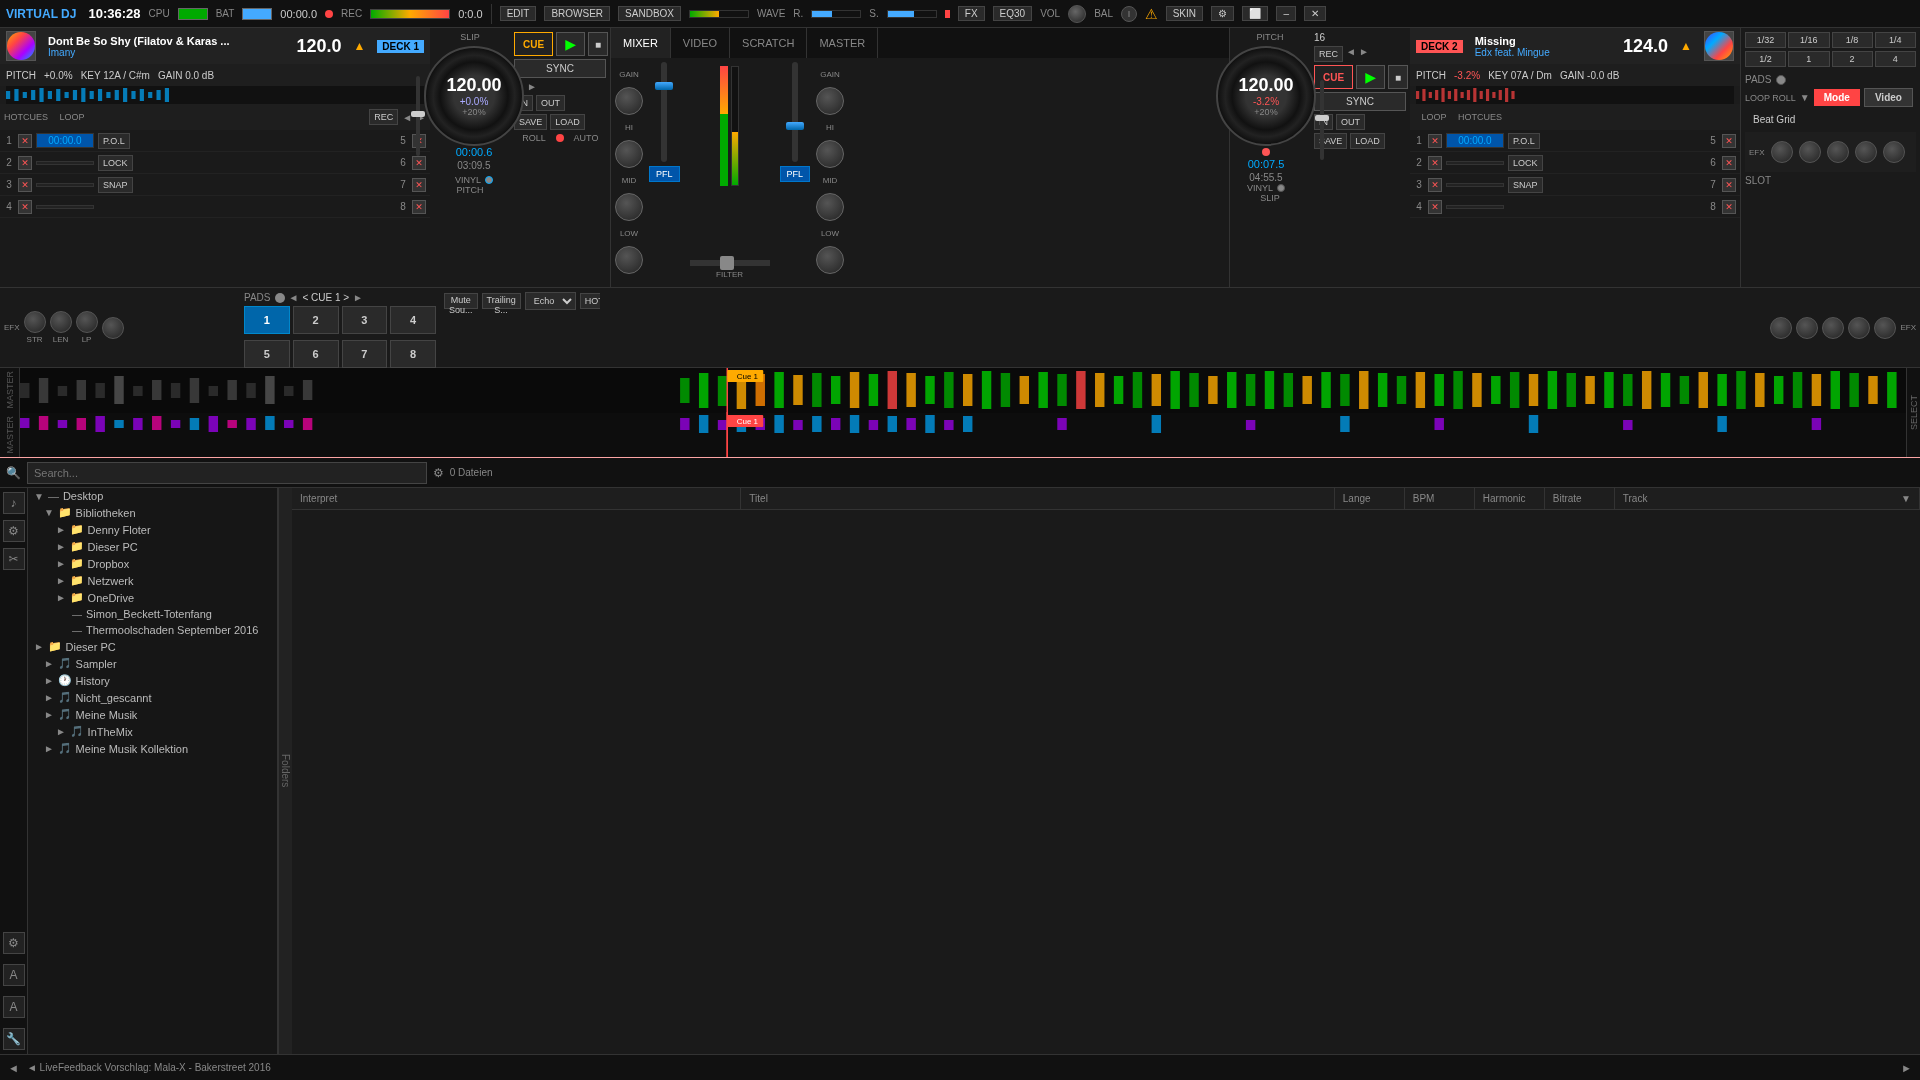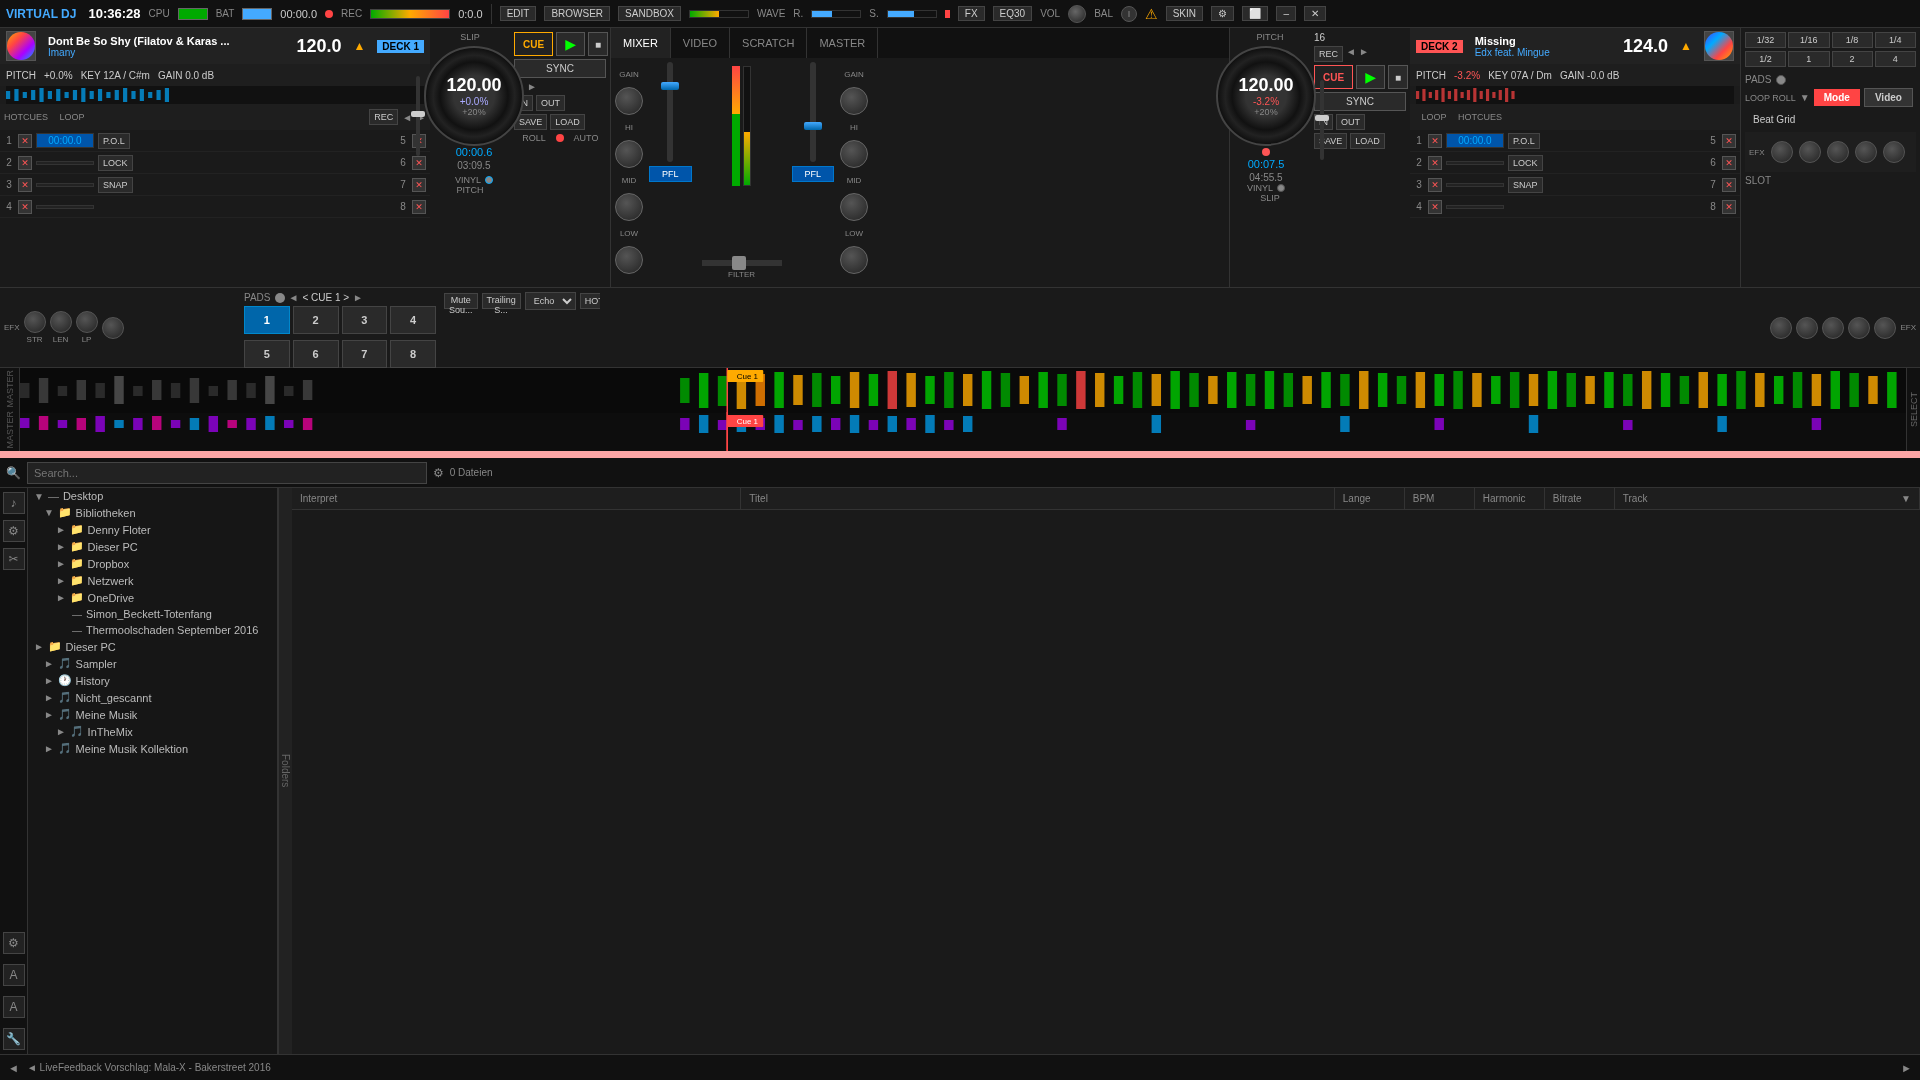--- a/index.html
+++ b/index.html
@@ -396,21 +396,21 @@
       position: absolute;
       left: -6px;
       top: 20px;
       border-radius: 2px;
     }
     .pfl-btn {
       background: #0055aa;
       border: 1px solid #0077cc;
       color: #fff;
       font-size: 9px;
-      padding: 2px 12px;
+      padding: 2px 6px;
       cursor: pointer;
       text-align: right;
     }
     .cue-btn {
       background: #222;
       border: 1px solid #fa0;
       color: #fa0;
       font-size: 10px;
       font-weight: bold;
       padding: 3px 8px;
@@ -1232,21 +1232,21 @@
       <div class="efx-knob"></div>
       <div class="efx-knob"></div>
       <div class="efx-knob"></div>
       <div class="efx-knob"></div>
       <div class="efx-knob"></div>
       <span class="efx-label">EFX</span>
     </div>
 
   </div>
 
-  <div style="height:90px;background:#0a0a0a;position:relative;overflow:hidden;border-bottom:7px solid #fca5a5;display:flex;flex-shrink:0;text-align:right;">
+  <div style="height:90px;background:#0a0a0a;position:relative;overflow:hidden;border-bottom:1px solid #fca5a5;display:flex;flex-shrink:0;text-align:right;">
 
     <div style="width:20px;background:#111;display:flex;flex-direction:column;align-items:center;justify-content:space-around;border-right:1px solid #333;">
       <span style="writing-mode:vertical-rl;transform:rotate(180deg);color:#555;font-size:9px;">MASTER</span>
       <span style="writing-mode:vertical-rl;transform:rotate(180deg);color:#555;font-size:9px;">MASTER</span>
     </div>
 
     <div style="flex:1;position:relative;overflow:hidden;">
       <svg width="100%" height="90" preserveAspectRatio="none">
         <rect width="100%" height="45" fill="#0a0a0a"></rect>
         <rect y="45" width="100%" height="45" fill="#0d0d0d"></rect>

